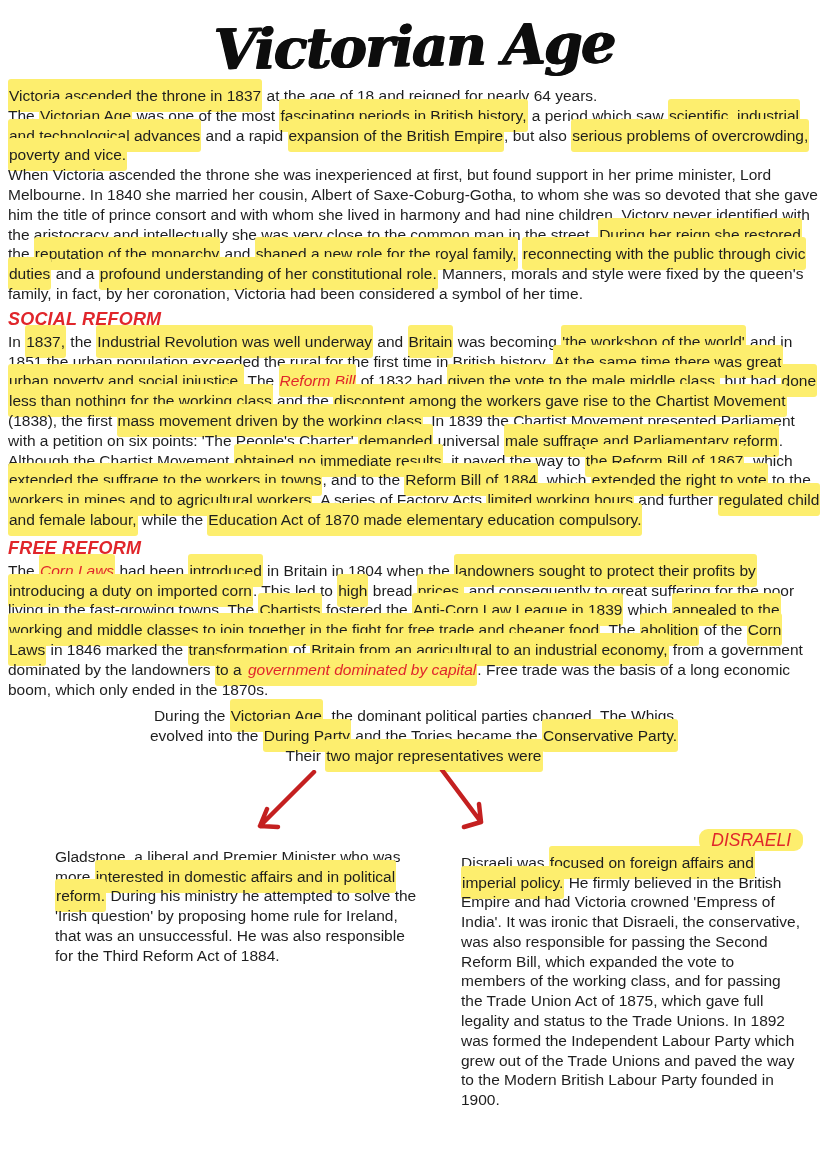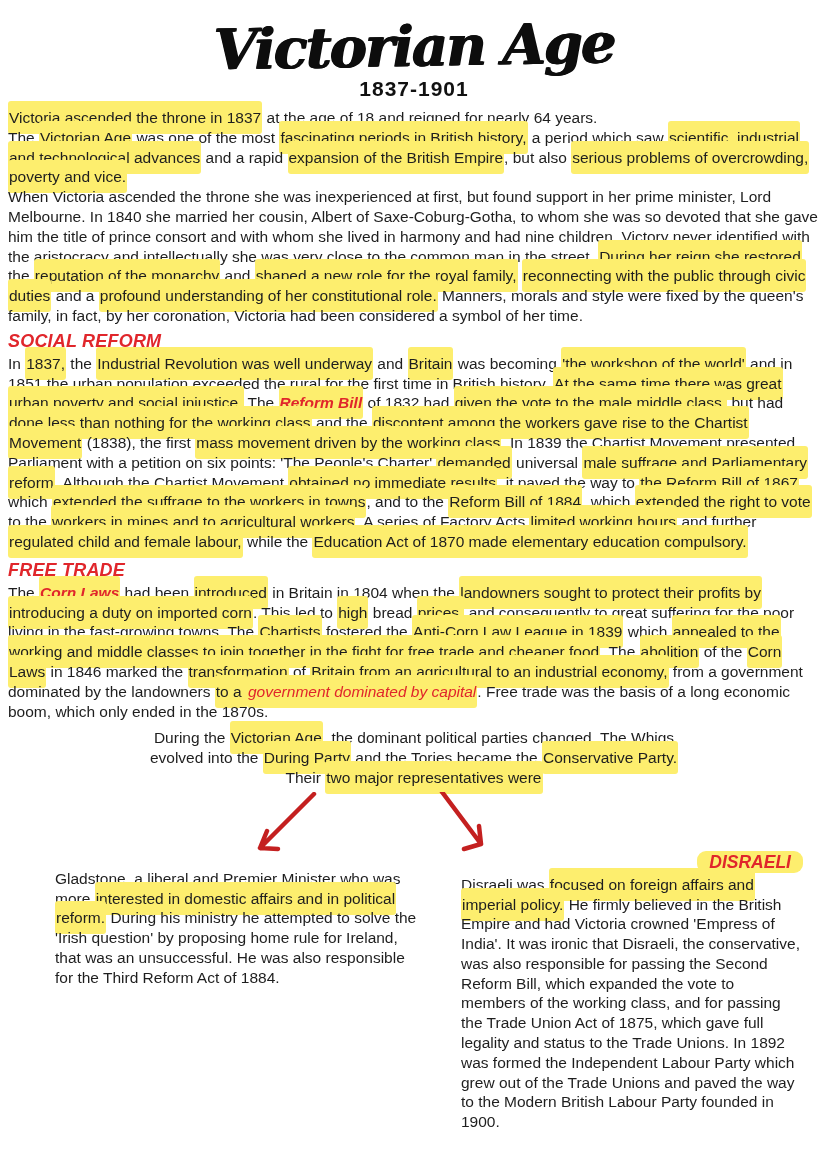--- a/index.html
+++ b/index.html
@@ -20,21 +20,21 @@
   .years{
     font-weight:bold;font-size:21px;line-height:22px;letter-spacing:1px;color:#111;
   }
   .para{
     margin:8px 0 0 0;font-size:15.5px;line-height:19.8px;
   }
   .hl{
     background:#fdee6e;border-radius:3px;padding:8px 1px;
     -webkit-box-decoration-break:clone;box-decoration-break:clone;
   }
-  .red-bi{color:#e0262b;font-weight:bold;font-style:italic;}
+  .red-bi{color:#e0262b;font-weight:normal;font-style:italic;}
   .red-i{color:#e0262b;font-style:italic;text-align:center;}
   .sec-head{
     margin:5px 0 0 0;color:#e0262b;font-size:18px;line-height:20px;
     font-weight:bold;letter-spacing:0.2px;font-style:italic;
   }
   .center{text-align:center;}
   .parties-para{margin-top:7px;}
   .arrows{display:block;margin:4px 0 0 0;}
   .arrow{stroke:#c42020;stroke-width:4.5;fill:none;stroke-linecap:round;stroke-linejoin:round;}
   .columns{display:flex;margin-top:0;}
@@ -47,29 +47,28 @@
   .col-head-right{margin-left:18px;text-align:right;}
   .col .para{margin-top:3px;}
 </style>
 </head>
 <body>
 
 <div class="page">
 
   <div class="title-wrap">
     <div class="title">Victorian Age</div>
-    <div class="years">1837-1901</div>
   </div>
 
   <p class="para"><span class="hl">Victoria ascended the throne in 1837</span><span> at the age of 18 and reigned for nearly 64 years.</span><br><span>The </span><span class="hl">Victorian Age</span><span> was one of the most </span><span class="hl">fascinating periods in British history,</span><span> a period which saw </span><span class="hl">scientific, industrial and technological advances</span><span> and a rapid </span><span class="hl">expansion of the British Empire</span><span>, but also </span><span class="hl">serious problems of overcrowding,</span><span> </span><span class="hl">poverty and vice.</span><br><span>When Victoria ascended the throne she was inexperienced at first, but found support in her prime minister, Lord Melbourne. In 1840 she married her cousin, Albert of Saxe-Coburg-Gotha, to whom she was so devoted that she gave him the title of prince consort and with whom she lived in harmony and had nine children. Victory never identified with the aristocracy and intellectually she was very close to the common man in the street. </span><span class="hl">During her reign she restored</span><span> the </span><span class="hl">reputation of the monarchy</span><span> and </span><span class="hl">shaped a new role for the royal family,</span><span> </span><span class="hl">reconnecting with the public through civic duties</span><span> and a </span><span class="hl">profound understanding of her constitutional role.</span><span> Manners, morals and style were fixed by the queen's family, in fact, by her coronation, Victoria had been considered a symbol of her time.</span></p>
 
   <h2 class="sec-head">SOCIAL REFORM</h2>
   <p class="para" style="margin-top:3px;"><span>In </span><span class="hl">1837,</span><span> the </span><span class="hl">Industrial Revolution was well underway</span><span> and </span><span class="hl">Britain</span><span> was becoming </span><span class="hl">'the workshop of the world'</span><span> and in 1851 the urban population exceeded the rural for the first time in British history. </span><span class="hl">At the same time there was great urban poverty and social injustice.</span><span> The </span><span class="hl red-bi">Reform Bill</span><span> of 1832 had </span><span class="hl">given the vote to the male middle class,</span><span> but had </span><span class="hl">done less than nothing for the working class</span><span> and the </span><span class="hl">discontent among the workers gave rise to the Chartist Movement</span><span> (1838), the first </span><span class="hl">mass movement driven by the working class</span><span>. In 1839 the Chartist Movement presented Parliament with a petition on six points: 'The People's Charter' </span><span class="hl">demanded</span><span> universal </span><span class="hl">male suffrage and Parliamentary reform</span><span>. Although the Chartist Movement </span><span class="hl">obtained no immediate results</span><span>, it paved the way to </span><span class="hl">the Reform Bill of 1867</span><span>, which </span><span class="hl">extended the suffrage to the workers in towns</span><span>, and to the </span><span class="hl">Reform Bill of 1884</span><span>, which </span><span class="hl">extended the right to vote</span><span> to the </span><span class="hl">workers in mines and to agricultural workers</span><span>. A series of Factory Acts </span><span class="hl">limited working hours</span><span> and further </span><span class="hl">regulated child and female labour,</span><span> while the </span><span class="hl">Education Act of 1870 made elementary education compulsory.</span></p>
 
-  <h2 class="sec-head" style="margin-top:8px;">FREE TRADE</h2>
+  <h2 class="sec-head" style="margin-top:8px;">FREE REFORM</h2>
   <p class="para" style="margin-top:3px;"><span>The </span><span class="hl red-bi">Corn Laws</span><span> had been </span><span class="hl">introduced</span><span> in Britain in 1804 when the </span><span class="hl">landowners sought to protect their profits by introducing a duty on imported corn</span><span>. This led to </span><span class="hl">high</span><span> bread </span><span class="hl">prices,</span><span> and consequently to great suffering for the poor living in the fast-growing towns. The </span><span class="hl">Chartists</span><span> fostered the </span><span class="hl">Anti-Corn Law League in 1839</span><span> which </span><span class="hl">appealed to the working and middle classes to join together in the fight for free trade and cheaper food</span><span>. The </span><span class="hl">abolition</span><span> of the </span><span class="hl">Corn Laws</span><span> in 1846 marked the </span><span class="hl">transformation</span><span> of </span><span class="hl">Britain from an agricultural to an industrial economy,</span><span> from a government dominated by the landowners </span><span class="hl">to a </span><span class="hl red-i">government dominated by capital</span><span>. Free trade was the basis of a long economic boom, which only ended in the 1870s.</span></p>
 
   <p class="para center parties-para"><span>During the </span><span class="hl">Victorian Age</span><span>, the dominant political parties changed. The Whigs</span><br><span>evolved into the </span><span class="hl">During Party</span><span> and the Tories became the </span><span class="hl">Conservative Party.</span><br><span>Their </span><span class="hl">two major representatives were</span></p>
 
   <svg class="arrows" width="812" height="60" viewBox="0 0 812 60">
     <path class="arrow" d="M306 2 L252 56 M252 56 L259 39 M252 56 L270 57"></path>
     <path class="arrow" d="M434 0 L473 52 M473 52 L471 34 M473 52 L456 57"></path>
   </svg>
 
   <div class="columns">

